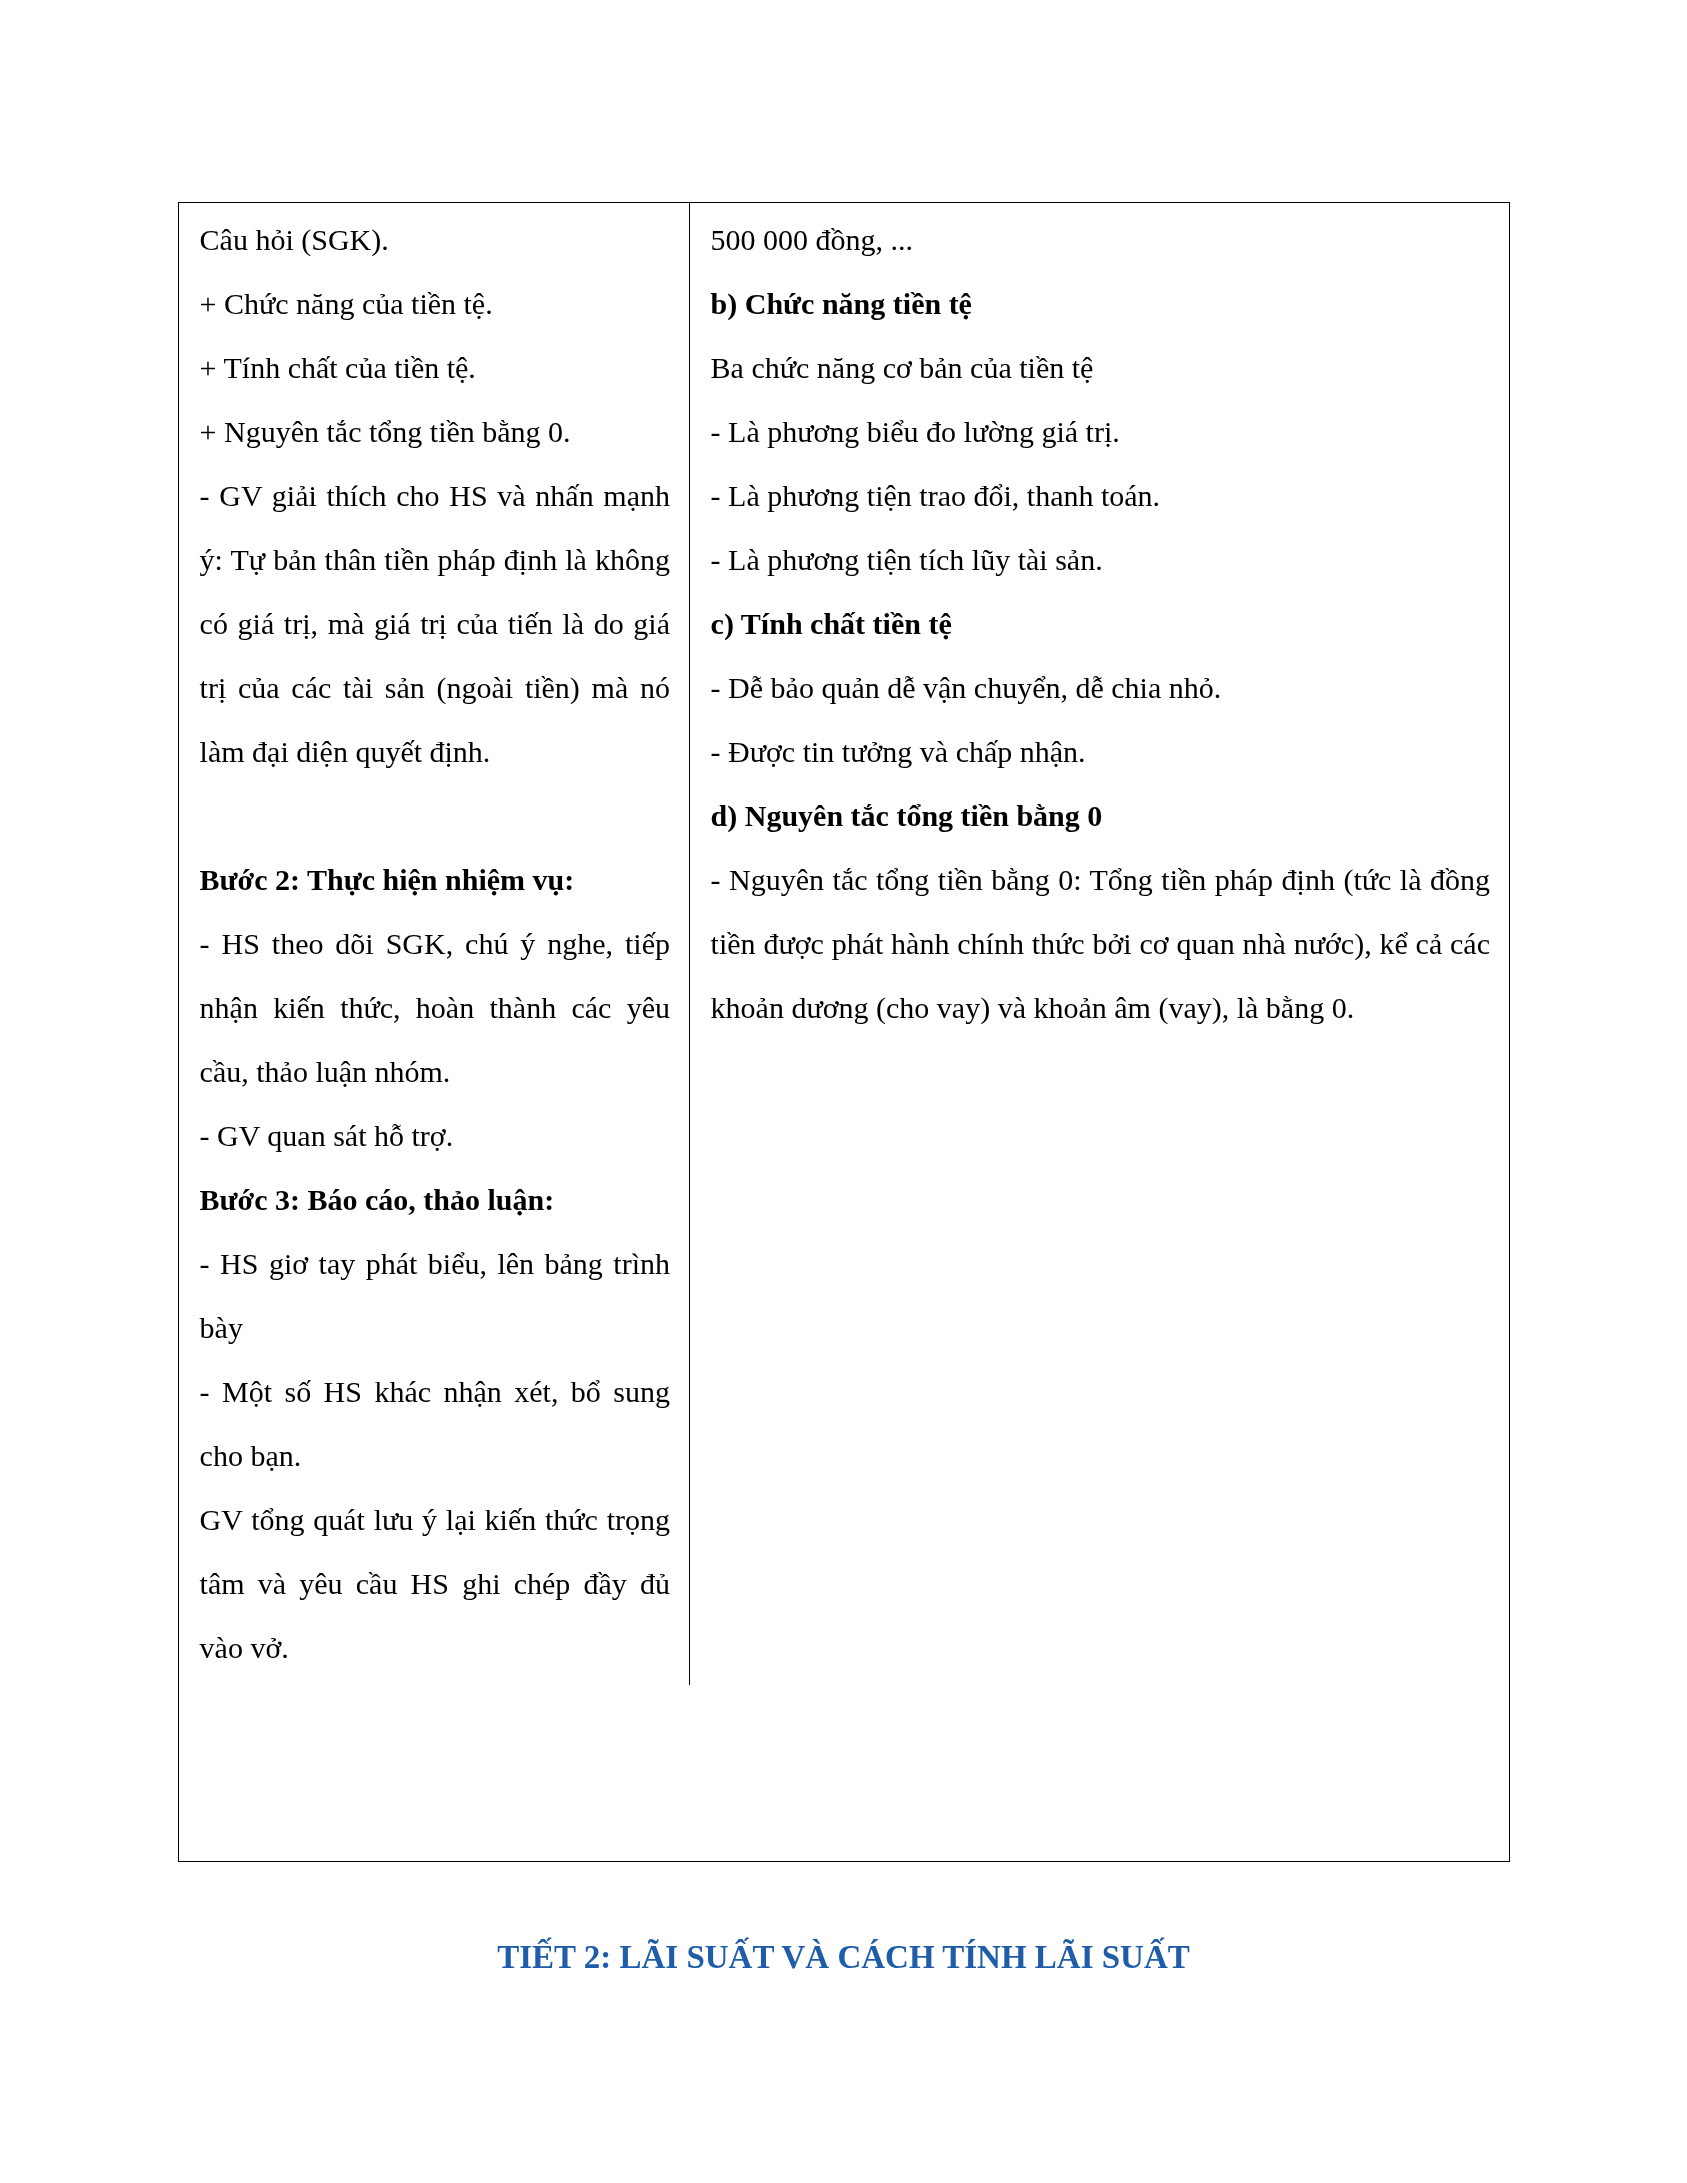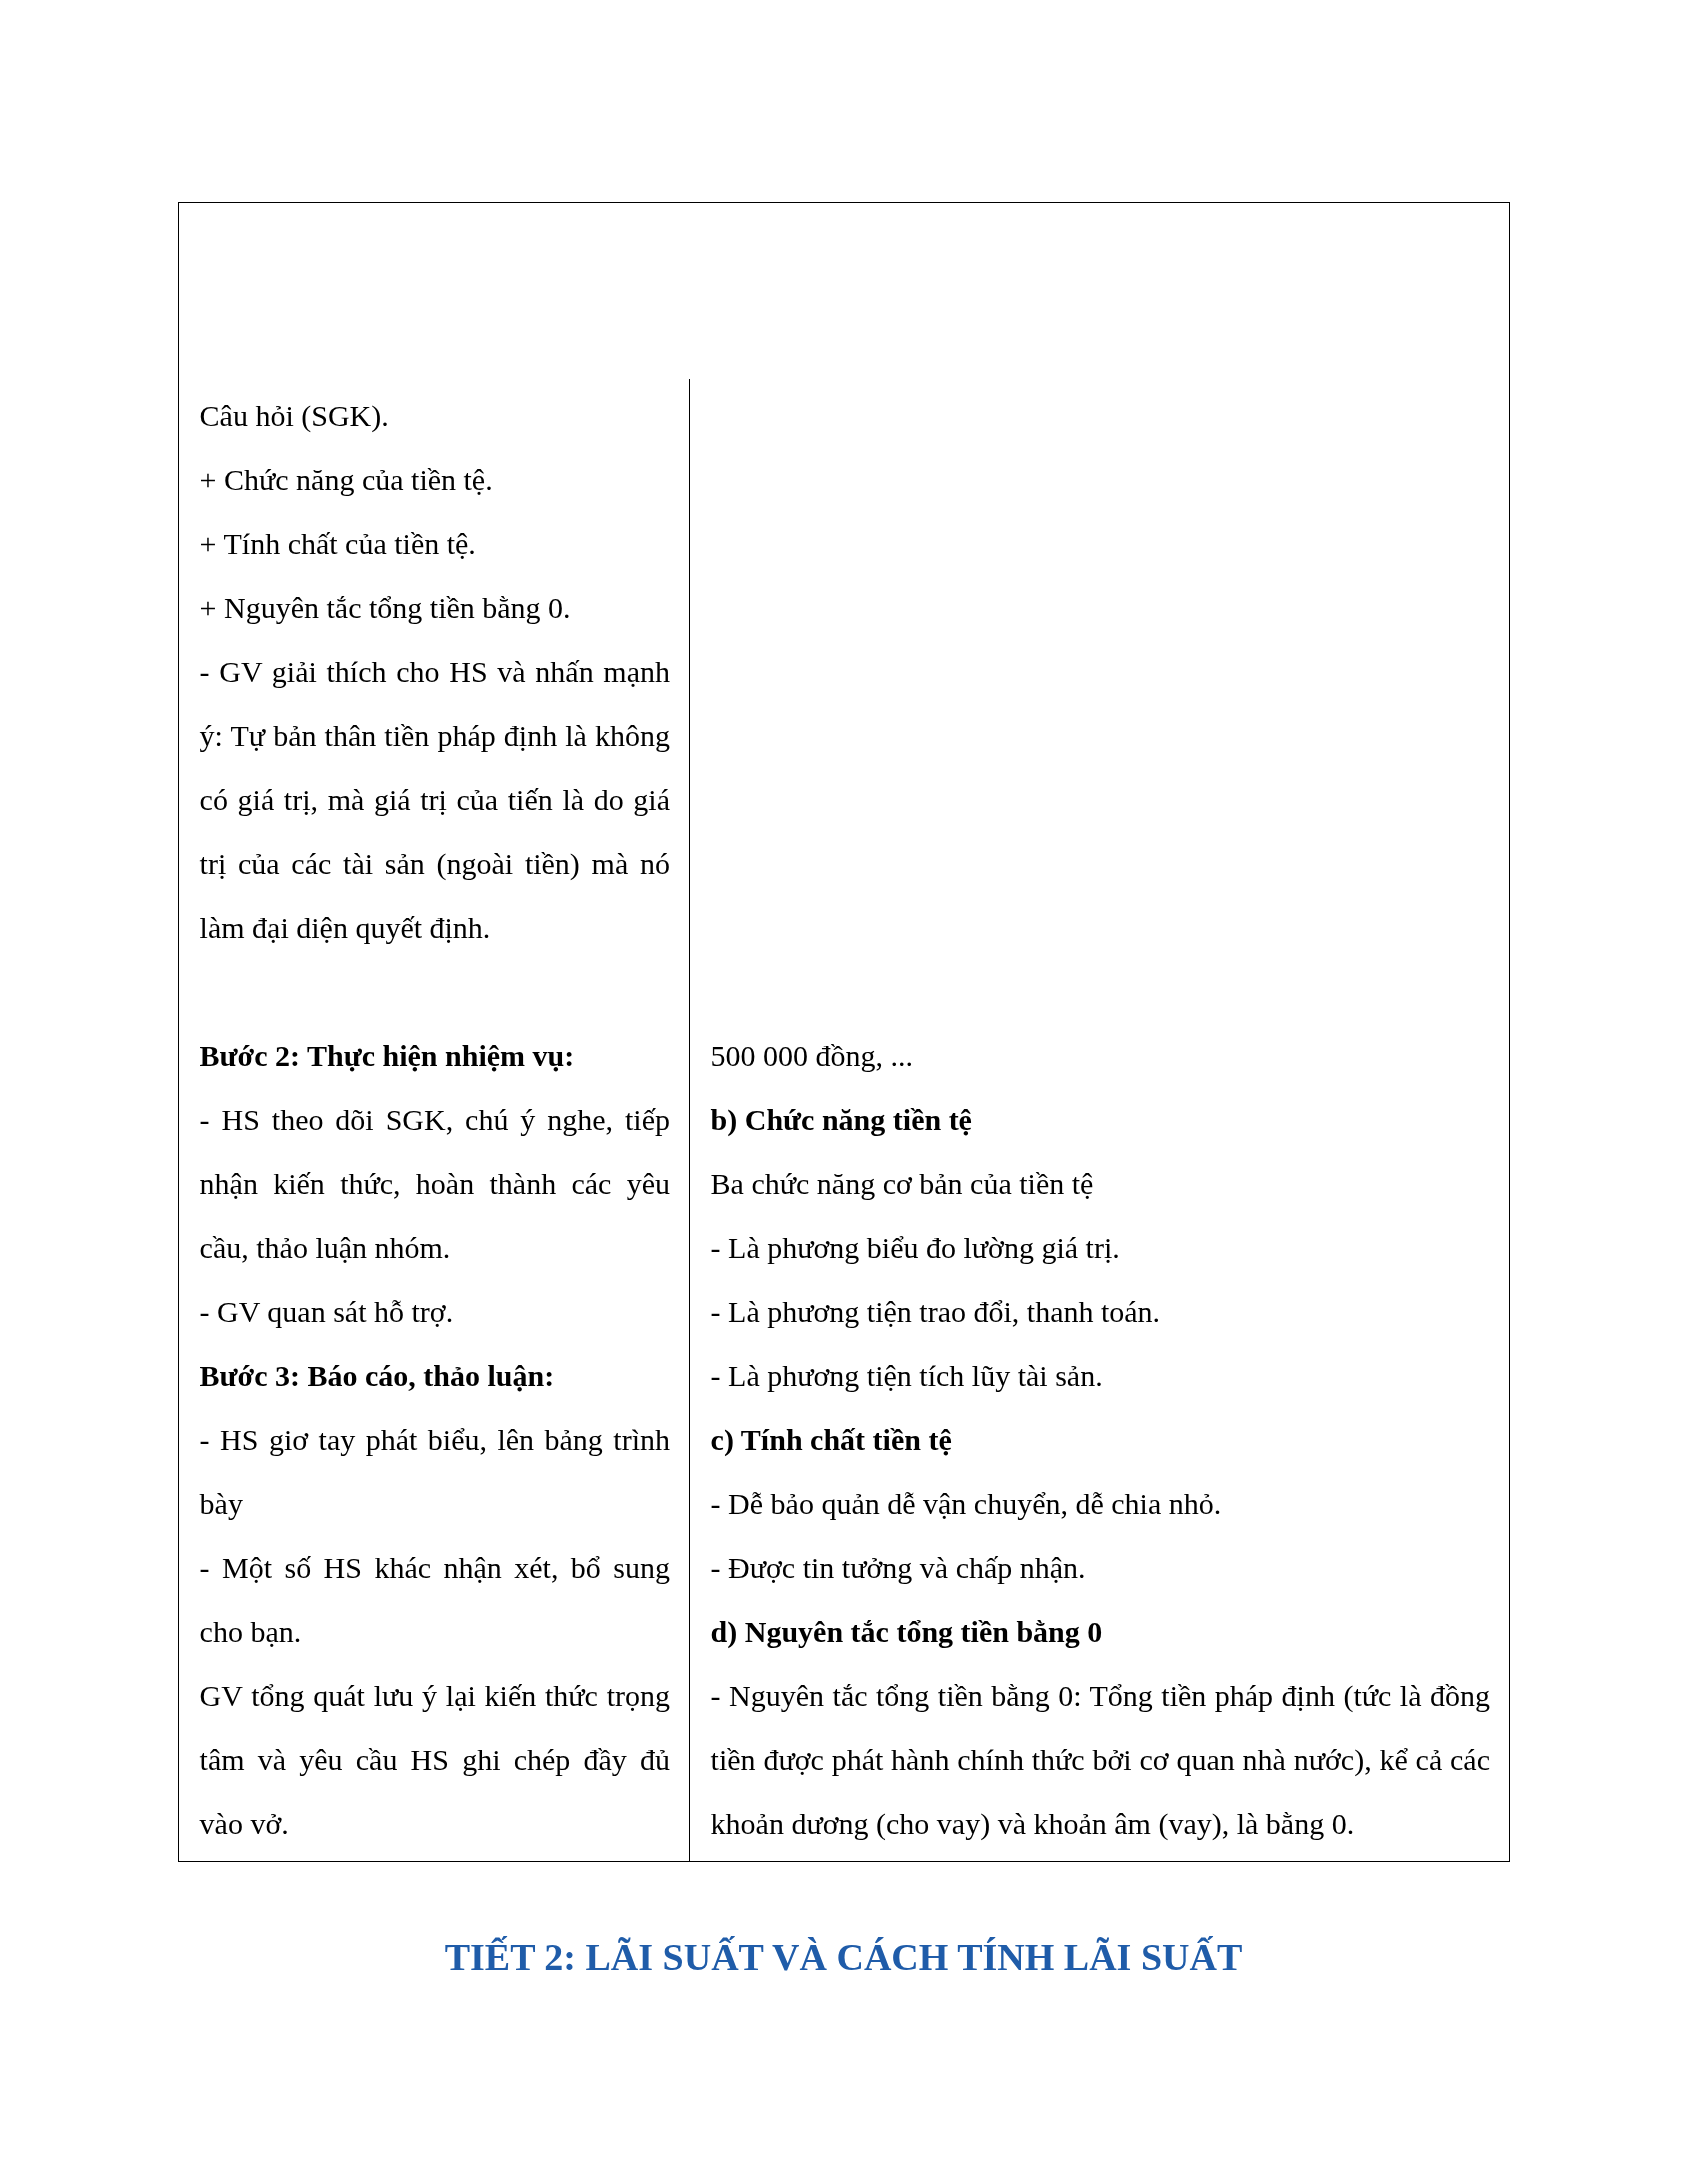--- a/index.html
+++ b/index.html
@@ -16,21 +16,21 @@
   }
   .doc-table {
     position: absolute;
     left: 178px;
     top: 202px;
     width: 1332px;
     height: 1660px;
     border: 1.6px solid #000000;
     box-sizing: border-box;
     display: flex;
-    align-items: flex-end;
+    align-items: flex-start;
     overflow: hidden;
   }
   .col {
     box-sizing: border-box;
     padding: 4.8px 19px 4.8px 20.6px;
     overflow: hidden;
   }
   .col-left {
     width: 511px;
     border-right: 1.6px solid #000000;
@@ -53,21 +53,21 @@
   .spacer {
     height: 64px;
   }
   .section-heading {
     position: absolute;
     top: 1925px;
     left: 0;
     width: 1687px;
     margin: 0;
     text-align: center;
-    font-size: 38px;
+    font-size: 33px;
     line-height: 64px;
     font-weight: bold;
     color: var(--section-heading-blue, #1F5CA9);
   }
 </style>
 </head>
 <body>
 
 <div class="page">
 

